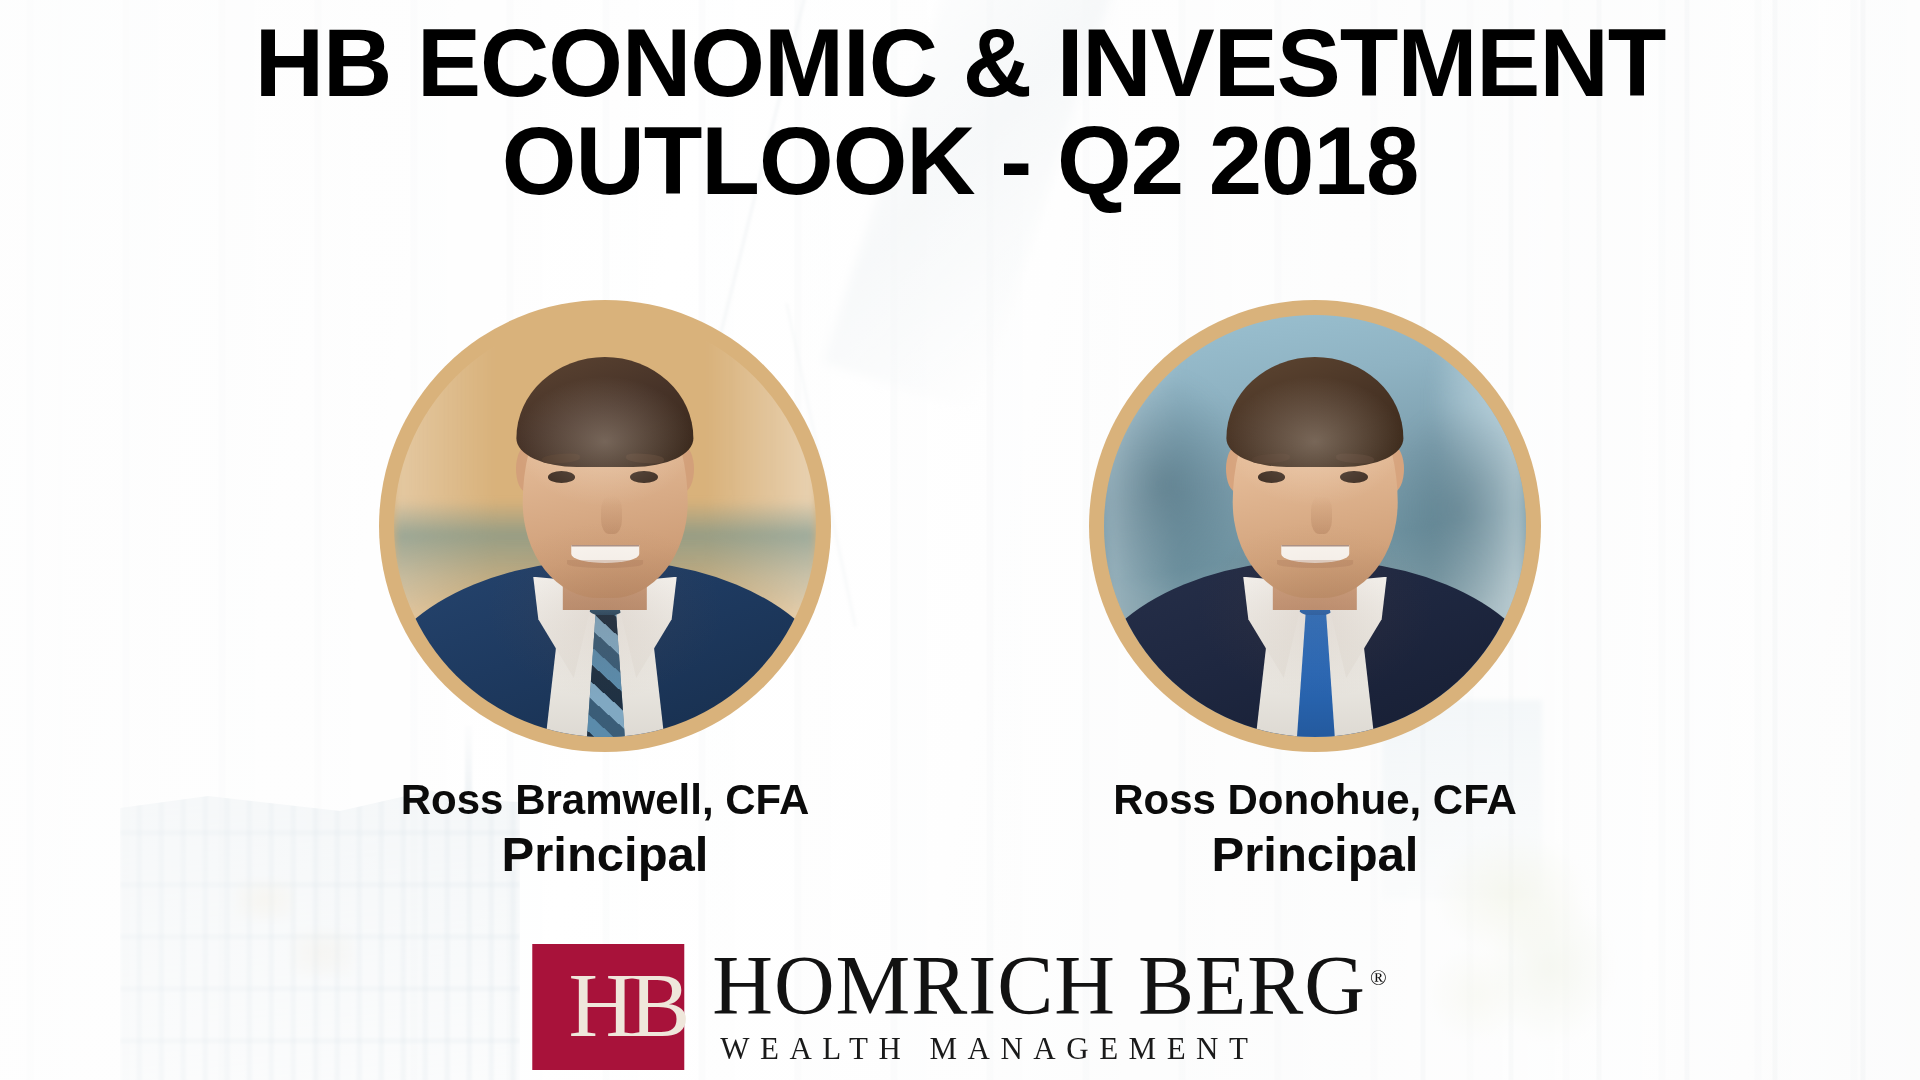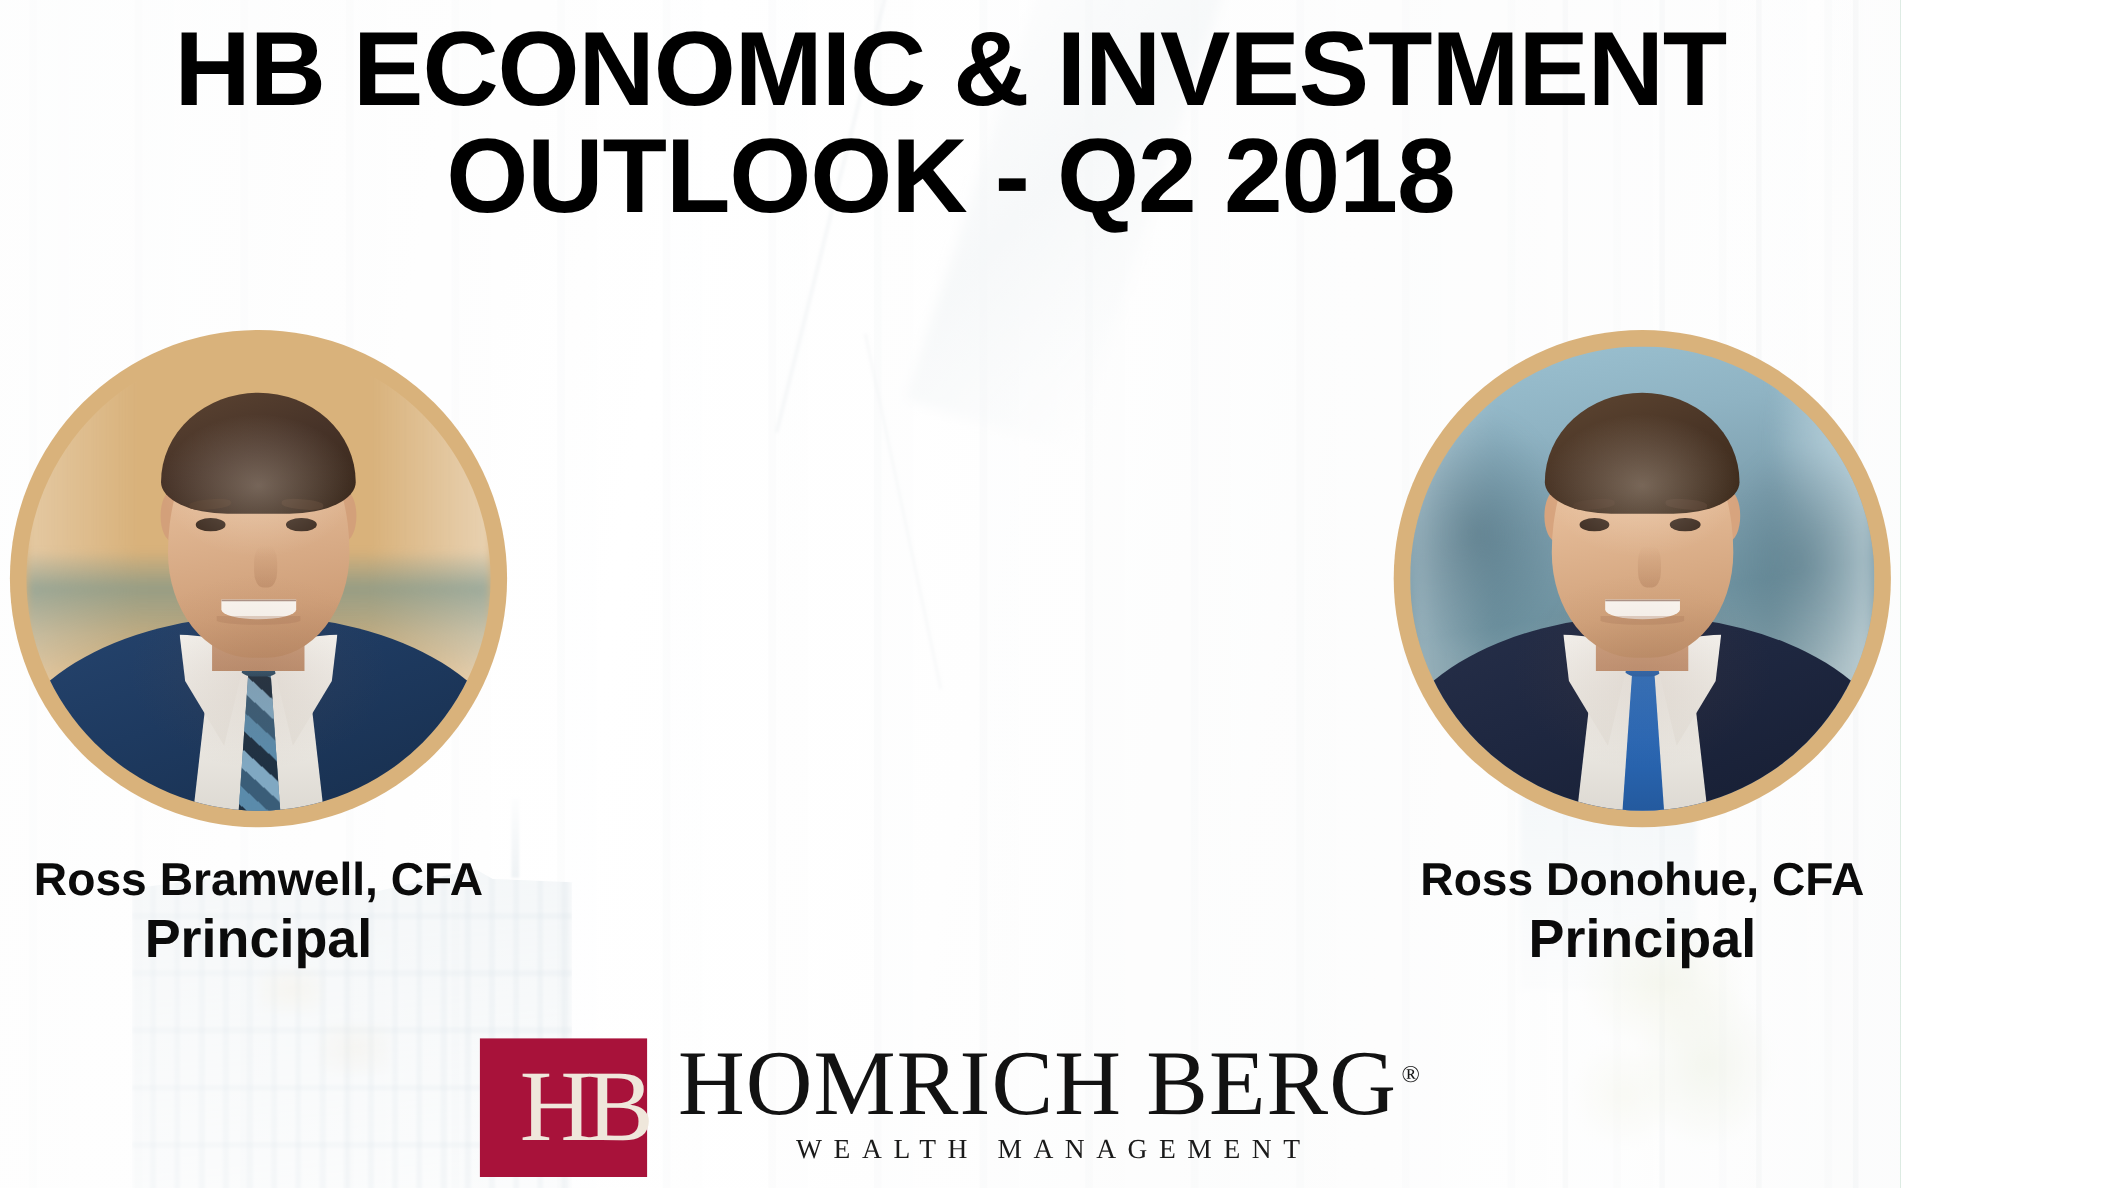--- a/index.html
+++ b/index.html
@@ -6,25 +6,24 @@
     margin: 0;
     padding: 0;
     background: #ffffff;
   }
   body {
     font-family: "Liberation Sans", sans-serif;
   }
 
   #slide {
     position: relative;
-    width: 1708px;
+    width: 1920px;
     height: 1080px;
     overflow: hidden;
-    background: #15803d;
-    padding-left: 20px;
+    background: #c2410c;
   }
 
   
   .bg-layer {
     position: absolute;
     inset: 0;
     pointer-events: none;
   }
 
   
@@ -207,21 +206,21 @@
   }
 
   
   .speakers {
     position: absolute;
     left: 0;
     right: 0;
     top: 300px;
     z-index: 5;
     display: flex;
-    justify-content: space-between;
+    justify-content: center;
     gap: 240px;
   }
   .speaker {
     width: 470px;
     display: flex;
     flex-direction: column;
     align-items: center;
   }
 
   .portrait-ring {
@@ -519,24 +518,24 @@
   }
   .logo-reg {
     font-family: "Liberation Serif", serif;
     font-size: 22px;
     vertical-align: super;
     line-height: 1;
     margin-left: 4px;
   }
   .logo-tagline {
     margin-top: 6px;
-    text-align: center;
+    text-align: left;
     font-family: "Liberation Serif", serif;
     font-weight: 400;
-    font-size: 25px;
+    font-size: 31px;
     line-height: 1;
     color: #1a1a1a;
     letter-spacing: 10.5px;
     white-space: nowrap;
     padding-left: 8px;
   }
 </style>
 </head>
 <body>
 

